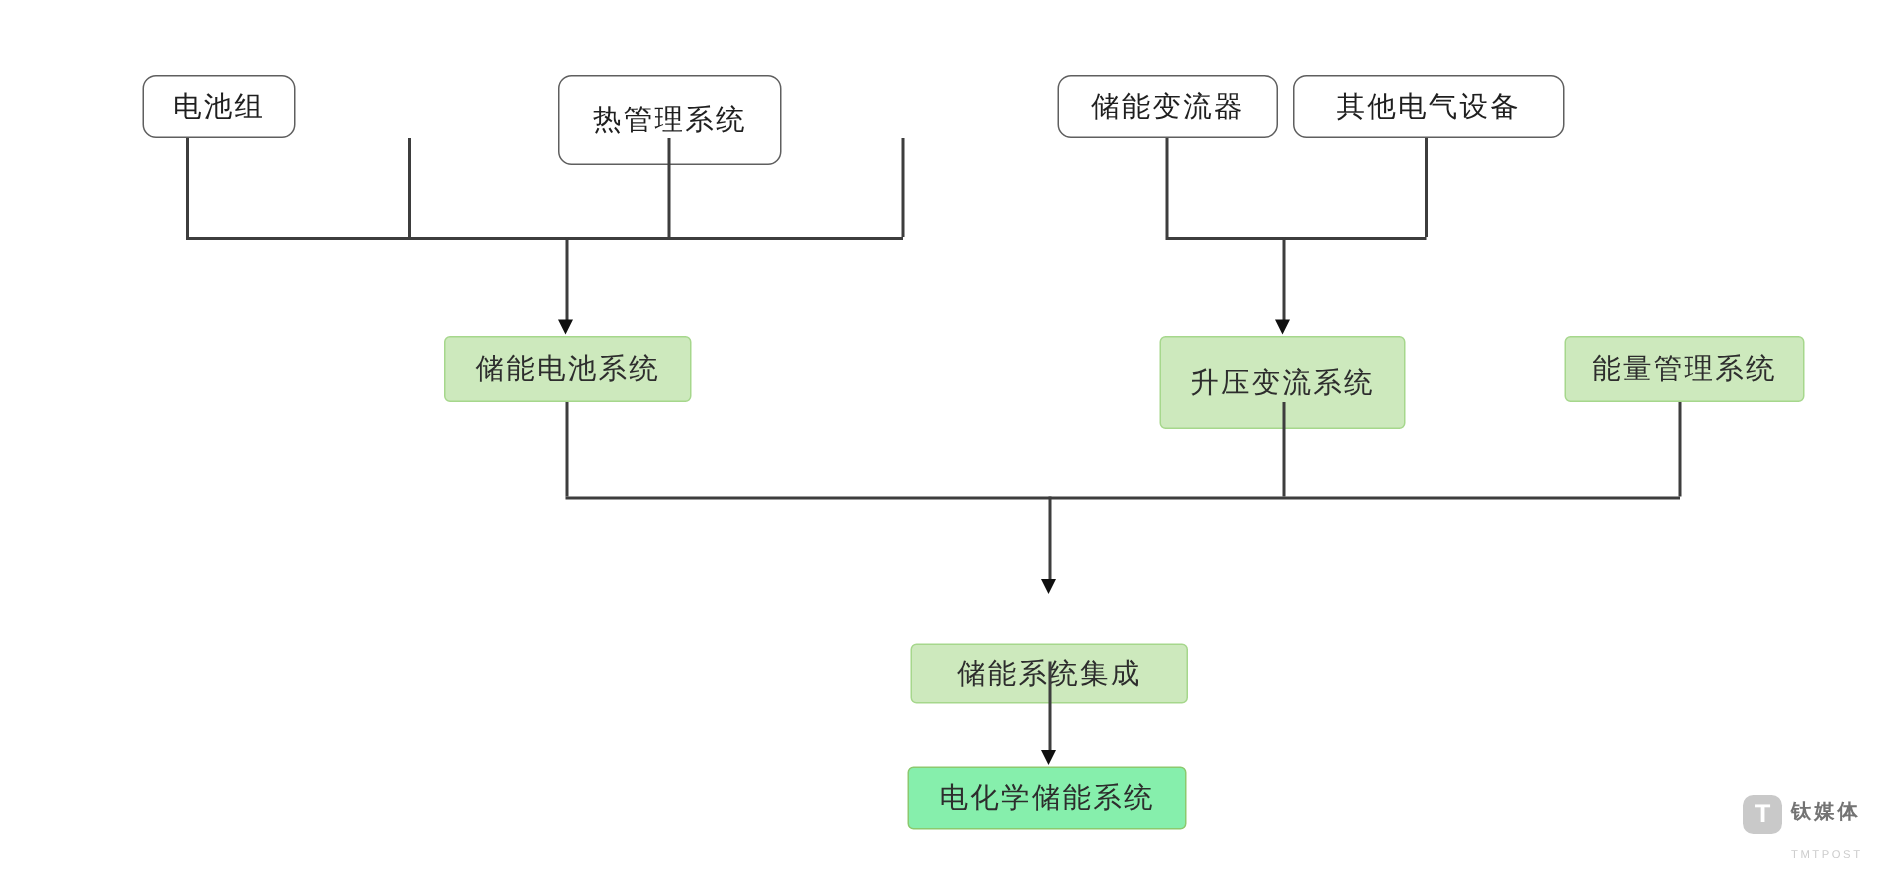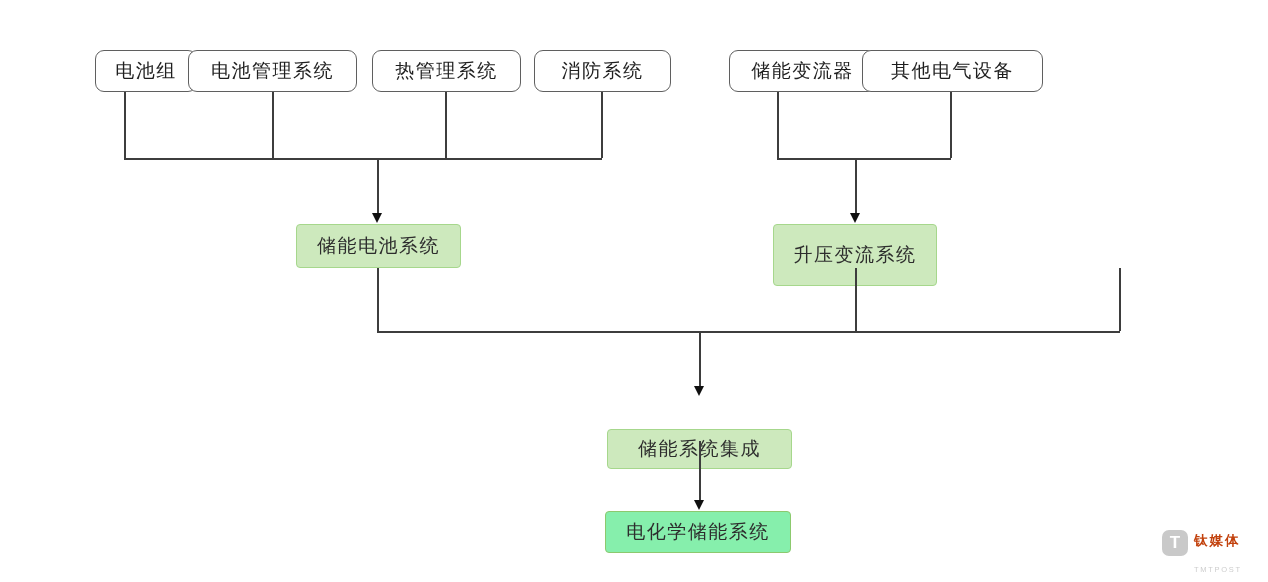--- a/index.html
+++ b/index.html
@@ -23,51 +23,50 @@
     border-left:5.5px solid transparent; border-right:5.5px solid transparent;
     border-top:10px solid #101010;
   }
   .watermark { position:absolute; left:1162px; top:530px; display:flex; gap:6px; align-items:flex-start; }
   .wm-icon {
     width:26px; height:26px; background:#c9c9c9; border-radius:7px; color:#ffffff;
     display:flex; align-items:center; justify-content:center;
     font-weight:bold; font-size:17px; font-family:"Liberation Sans",sans-serif;
   }
   .wm-text { display:flex; flex-direction:column; line-height:1; padding-top:4px; }
-  .wm-brand { color:#c2410c; font-size:13.5px; letter-spacing:2px; font-weight:bold; font-family:"Liberation Sans",sans-serif; }
+  .wm-brand { color:#737373; font-size:13.5px; letter-spacing:2px; font-weight:bold; font-family:"Liberation Sans",sans-serif; }
   .wm-sub { color:#cdcdcd; font-size:7.5px; letter-spacing:1.7px; margin-top:18px; font-family:"Liberation Sans",sans-serif; }
 </style>
 </head>
 <body>
 
 <div class="canvas">
 
   <div class="node wbox" style="left:73px; top:50px; width:102px; height:42px;margin-left:22px;">电池组</div>
-  <div class="node wbox" style="left:188px; top:50px; width:169px; height:42px;">电池管理系统</div>
-  <div class="node wbox" style="left:372px; top:50px; width:149px; height:42px;">热管理系统</div>
-  <div class="node wbox" style="left:534px; top:50px; width:137px; height:42px;">消防系统</div>
-  <div class="node wbox" style="left:705px; top:50px; width:147px; height:42px;margin-left:24px;">储能变流器</div>
+  <div class="node wbox" style="left:372px; top:50px; width:149px; height:60px;">热管理系统</div>
+  <div class="node wbox" style="left:705px; top:50px; width:147px; height:42px;">储能变流器</div>
   <div class="node wbox" style="left:862px; top:50px; width:181px; height:42px;">其他电气设备</div>
 
   <div class="vline" style="left:124px; top:92px; height:66px;"></div>
   <div class="vline" style="left:272px; top:92px; height:66px;"></div>
   <div class="vline" style="left:445px; top:92px; height:66px;"></div>
   <div class="vline" style="left:601px; top:92px; height:66px;"></div>
   <div class="hline" style="left:124px; top:158px; width:478px;"></div>
   <div class="vline" style="left:377px; top:158px; height:57px;"></div>
   <div class="arrow-down" style="left:372px; top:213px;"></div>
 
   <div class="vline" style="left:777px; top:92px; height:66px;"></div>
   <div class="vline" style="left:950px; top:92px; height:66px;"></div>
   <div class="hline" style="left:777px; top:158px; width:174px;"></div>
   <div class="vline" style="left:855px; top:158px; height:57px;"></div>
   <div class="arrow-down" style="left:850px; top:213px;"></div>
 
   <div class="node gbox" style="left:296px; top:224px; width:165px; height:44px;">储能电池系统</div>
   <div class="node gbox" style="left:773px; top:224px; width:164px; height:62px;">升压变流系统</div>
+  <div class="node gbox" style="left:1043px; top:224px; width:160px; height:44px;">能量管理系统</div>
 
   <div class="vline" style="left:377px; top:268px; height:63px;"></div>
   <div class="vline" style="left:855px; top:268px; height:63px;"></div>
   <div class="vline" style="left:1119px; top:268px; height:63px;"></div>
   <div class="hline" style="left:377px; top:331px; width:743px;"></div>
   <div class="vline" style="left:699px; top:331px; height:56px;"></div>
   <div class="arrow-down" style="left:694px; top:386px;"></div>
 
   <div class="node gbox" style="left:607px; top:397px; width:185px; height:40px;margin-top:32px;">储能系统集成</div>
 

